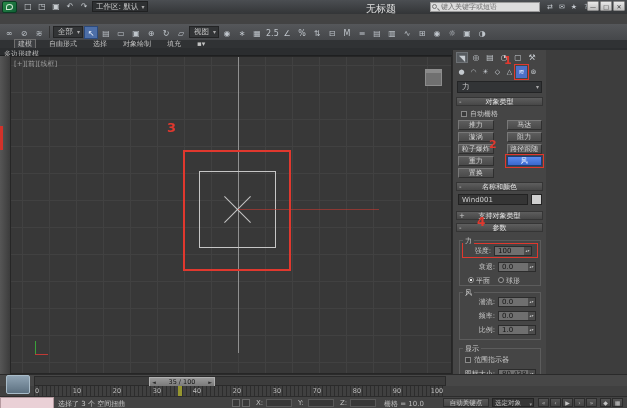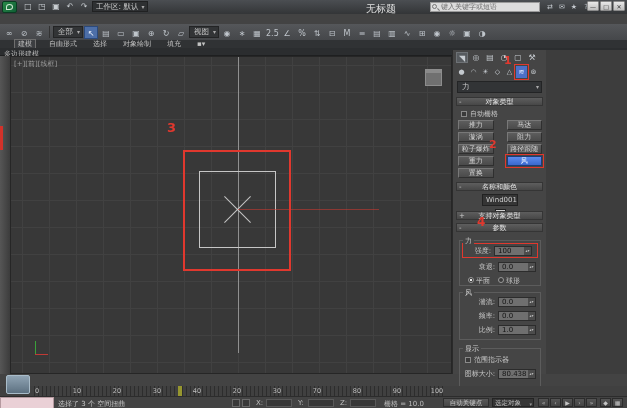--- a/index.html
+++ b/index.html
@@ -86,21 +86,21 @@
     border:1px solid #353535; color:#e0e0e0; font-size:7px; line-height:8px; text-align:center; }
   .roll b { position:absolute; left:2px; top:0; font-weight:normal; color:#cfcfcf; }
   .chkrow { position:absolute; left:8px; display:flex; align-items:center; gap:3px; font-size:7px; color:#c8c8c8; }
   .chk { width:6px; height:6px; border:1px solid #8a8a8a; background:#3a3a3a; }
   .btnrow { position:absolute; left:5px; width:84px; display:flex; gap:13px; }
   .btn3d { flex:1; height:10px; background:linear-gradient(#5d5d5d,#4a4a4a);
     border:1px solid #2f2f2f; border-top-color:#787878; border-left-color:#787878;
     color:#d8d8d8; font-size:7px; line-height:8px; text-align:center; }
   .btn3d.active { background:linear-gradient(#5c8bee,#3a68cd); color:#eef4ff; border-color:#1e3c78; }
   .btn3d.ghost { visibility:hidden; }
-  .namerow { position:absolute; left:5px; top:126px; width:84px; display:flex; gap:3px; align-items:center;flex-direction:column; }
+  .namerow { position:absolute; left:5px; top:126px; width:84px; display:flex; gap:3px; align-items:center; }
   .namefield { flex:1; height:11px; background:#353535; border:1px solid #222; color:#cfcfcf;
     font-size:7px; line-height:10px; padding-left:3px; }
   .swatch { width:11px; height:11px; background:#cfcfcf; border:1px solid #222; }
   .grp { position:absolute; left:6px; width:82px; border:1px solid #5c5c5c; }
   .grp legend,.grplabel { position:absolute; top:-4px; left:3px; background:#454545; padding:0 2px;
     font-size:7px; color:#cfcfcf; line-height:8px; }
   .prow { position:relative; display:flex; align-items:center; justify-content:flex-end; gap:3px;
     margin:3px 4px 0 0; height:11px; }
   .plabel { font-size:7px; color:#c8c8c8; }
   .spin { width:38px; height:10px; background:#6f6f6f; border:1px solid #2c2c2c; color:#141414;
@@ -364,20 +364,29 @@
         <span class="chk"></span>
         <span>范围指示器</span>
       </div>
       <div class="prow" style="margin-bottom:3px;">
         <span class="plabel">图标大小:</span>
         <span class="spin">80.438</span>
       </div>
     </div>
   </div>
 
+  <div id="tslider">
+    <div id="tstrack">
+      <div id="tshandle">
+        <span class="arr">◄</span>
+        <span>35 / 100</span>
+        <span class="arr">►</span>
+      </div>
+    </div>
+  </div>
   <div id="cornerbtn"></div>
 
   <div id="ruler">
     <div id="rulerticks"></div>
     <div id="framemark"></div>
     <div id="rulnums">
       <span>0</span>
         <span>10</span>
       <span>20</span>
         <span>30</span>

